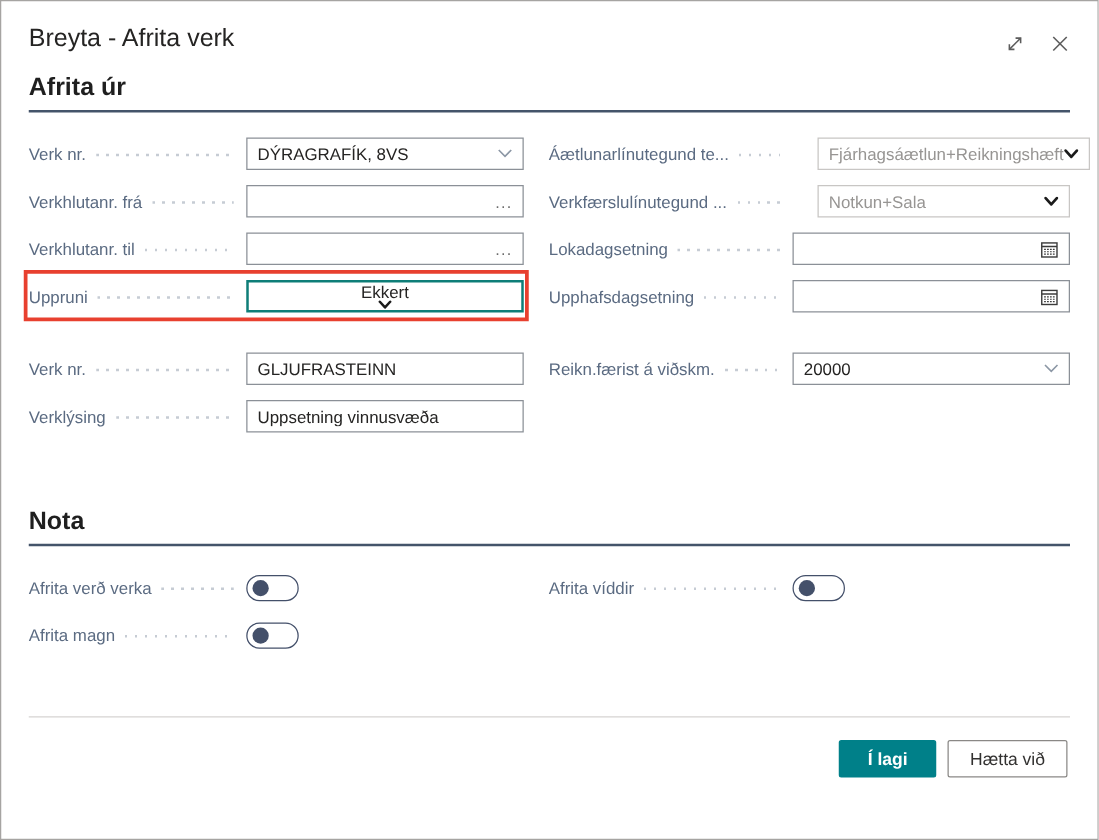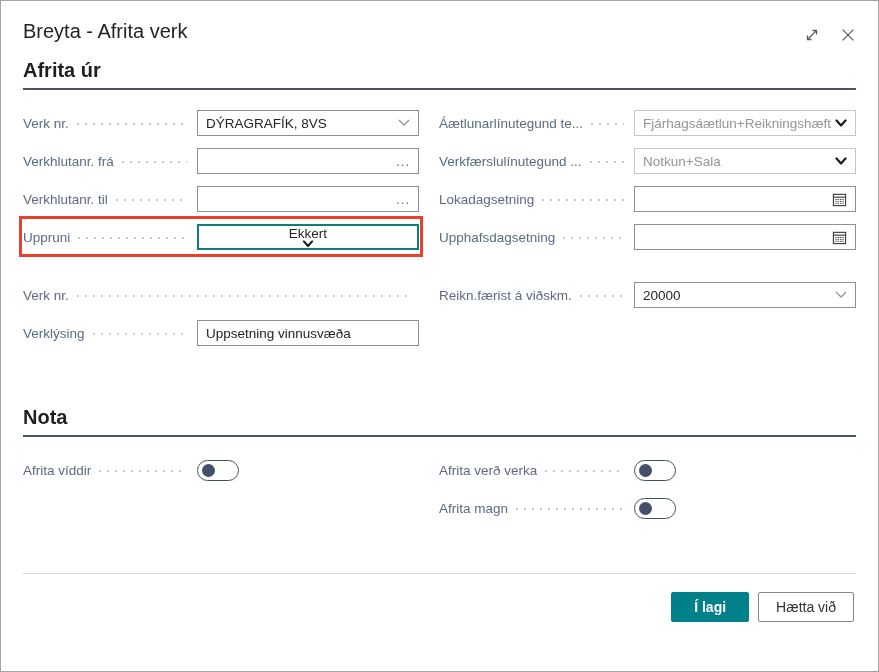--- a/index.html
+++ b/index.html
@@ -20,21 +20,21 @@
   .grid{display:grid;grid-template-columns:396px 1fr;column-gap:20px;padding:0 22px;margin-top:20px;}
   .col{display:flex;flex-direction:column;}
   .row{display:flex;align-items:center;height:26px;margin-bottom:12px;position:relative;}
   .lbl{font-size:13.5px;color:#5b6b82;white-space:nowrap;flex-shrink:0;}
   .leader{flex:1;height:2px;align-self:center;margin:2px 10px 0 8px;
     background:repeating-linear-gradient(to right,#c6ccd4 0 2px,transparent 2px 8px);}
   .control{width:222px;height:26px;box-sizing:border-box;flex-shrink:0;display:flex;align-items:center;}
   .box{border:1px solid #8b9097;background:#fff;padding:0 8px;font-size:13.5px;color:#252423;
     display:flex;align-items:center;justify-content:space-between;width:100%;height:100%;box-sizing:border-box;}
   .box .val{overflow:hidden;white-space:nowrap;text-overflow:ellipsis;}
-  .box.disabled{border-color:#c8c6c4;color:#979593;}
+  .box.disabled{border-color:#c8c6c4;color:#979593;margin-left:20px;}
   .box.focus-select{border:2px solid #0e7e78;padding:0 7px;flex-direction:column;}
   .txtinput{width:100%;height:100%;box-sizing:border-box;border:1px solid #8b9097;
     font-family:inherit;font-size:13.5px;color:#252423;padding:0 8px;outline:none;}
   .assist-dots{color:#6b6b6b;font-size:13px;letter-spacing:1px;margin-left:4px;flex-shrink:0;cursor:pointer;}
   .red-outline{position:absolute;left:-4px;right:-4px;top:-8px;bottom:-7px;
     border:3px solid #e8402f;pointer-events:none;}
   
   .toggle{width:42px;height:21px;border-radius:11px;border:1px solid #44506a;background:#fff;
     position:relative;cursor:pointer;box-sizing:border-box;}
   .toggle .knob{position:absolute;left:4px;top:3px;width:13px;height:13px;border-radius:50%;background:#44506a;}
@@ -181,20 +181,23 @@
         </div>
       </div>
     </div>
   </div>
 
   <div class="grid">
     <div class="col">
       <div class="row">
         <span class="lbl">Verk nr.</span>
         <span class="leader"></span>
+        <div class="control">
+          <input class="txtinput" value="GLJUFRASTEINN" style="">
+        </div>
       </div>
       <div class="row">
         <span class="lbl">Verklýsing</span>
         <span class="leader"></span>
         <div class="control">
           <input class="txtinput" value="Uppsetning vinnusvæða" style="">
         </div>
       </div>
     </div>
     <div class="col">
@@ -210,41 +213,41 @@
           </div>
         </div>
       </div>
     </div>
   </div>
 
   <div class="section-h later">Nota</div>
   <div class="grid">
     <div class="col">
       <div class="row">
-        <span class="lbl">Afrita víddir</span>
+        <span class="lbl">Afrita verð verka</span>
         <span class="leader"></span>
         <div class="control">
           <div class="toggle">
             <div class="knob"></div>
           </div>
         </div>
       </div>
-    </div>
-    <div class="col">
-      <div class="row">
-        <span class="lbl">Afrita verð verka</span>
+      <div class="row">
+        <span class="lbl">Afrita magn</span>
         <span class="leader"></span>
         <div class="control">
           <div class="toggle">
             <div class="knob"></div>
           </div>
         </div>
       </div>
-      <div class="row">
-        <span class="lbl">Afrita magn</span>
+    </div>
+    <div class="col">
+      <div class="row">
+        <span class="lbl">Afrita víddir</span>
         <span class="leader"></span>
         <div class="control">
           <div class="toggle">
             <div class="knob"></div>
           </div>
         </div>
       </div>
     </div>
   </div>
 

